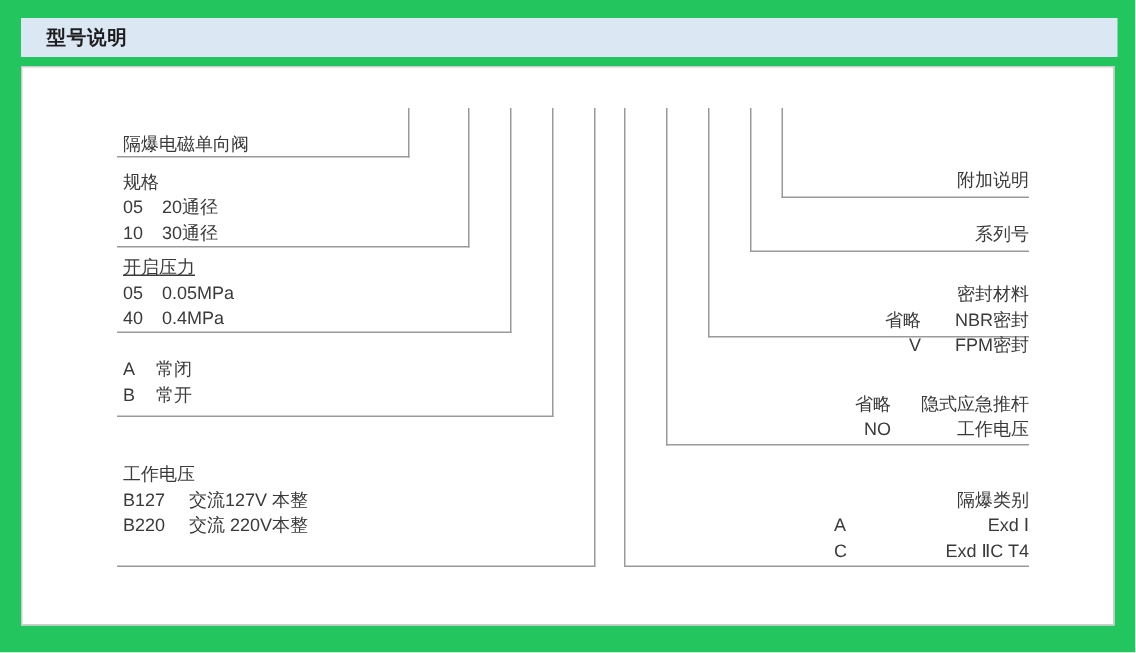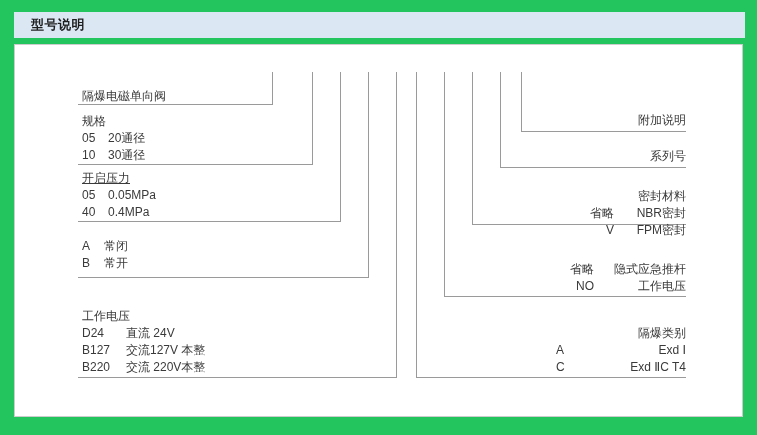--- a/index.html
+++ b/index.html
@@ -174,23 +174,20 @@
       <span class="k" style="width:22px;">A</span><span class="v">常闭</span>
     </span>
     <span class="row">
       <span class="k" style="width:22px;">B</span><span class="v">常开</span>
     </span>
   </div>
 
   <div class="lbl lbl-left" style="left:82px; top:308px;">
     <span class="row">工作电压</span>
     <span class="row">
-      <span class="k" style="width:44px;">D24</span><span class="v">直流 24V</span>
-    </span>
-    <span class="row">
       <span class="k" style="width:44px;">B127</span><span class="v">交流127V 本整</span>
     </span>
     <span class="row">
       <span class="k" style="width:44px;">B220</span><span class="v">交流 220V本整</span>
     </span>
   </div>
 
   <div class="lbl lbl-right" style="left:566px; top:112px; width:120px;">
     <span class="rrow">附加说明</span>
   </div>

